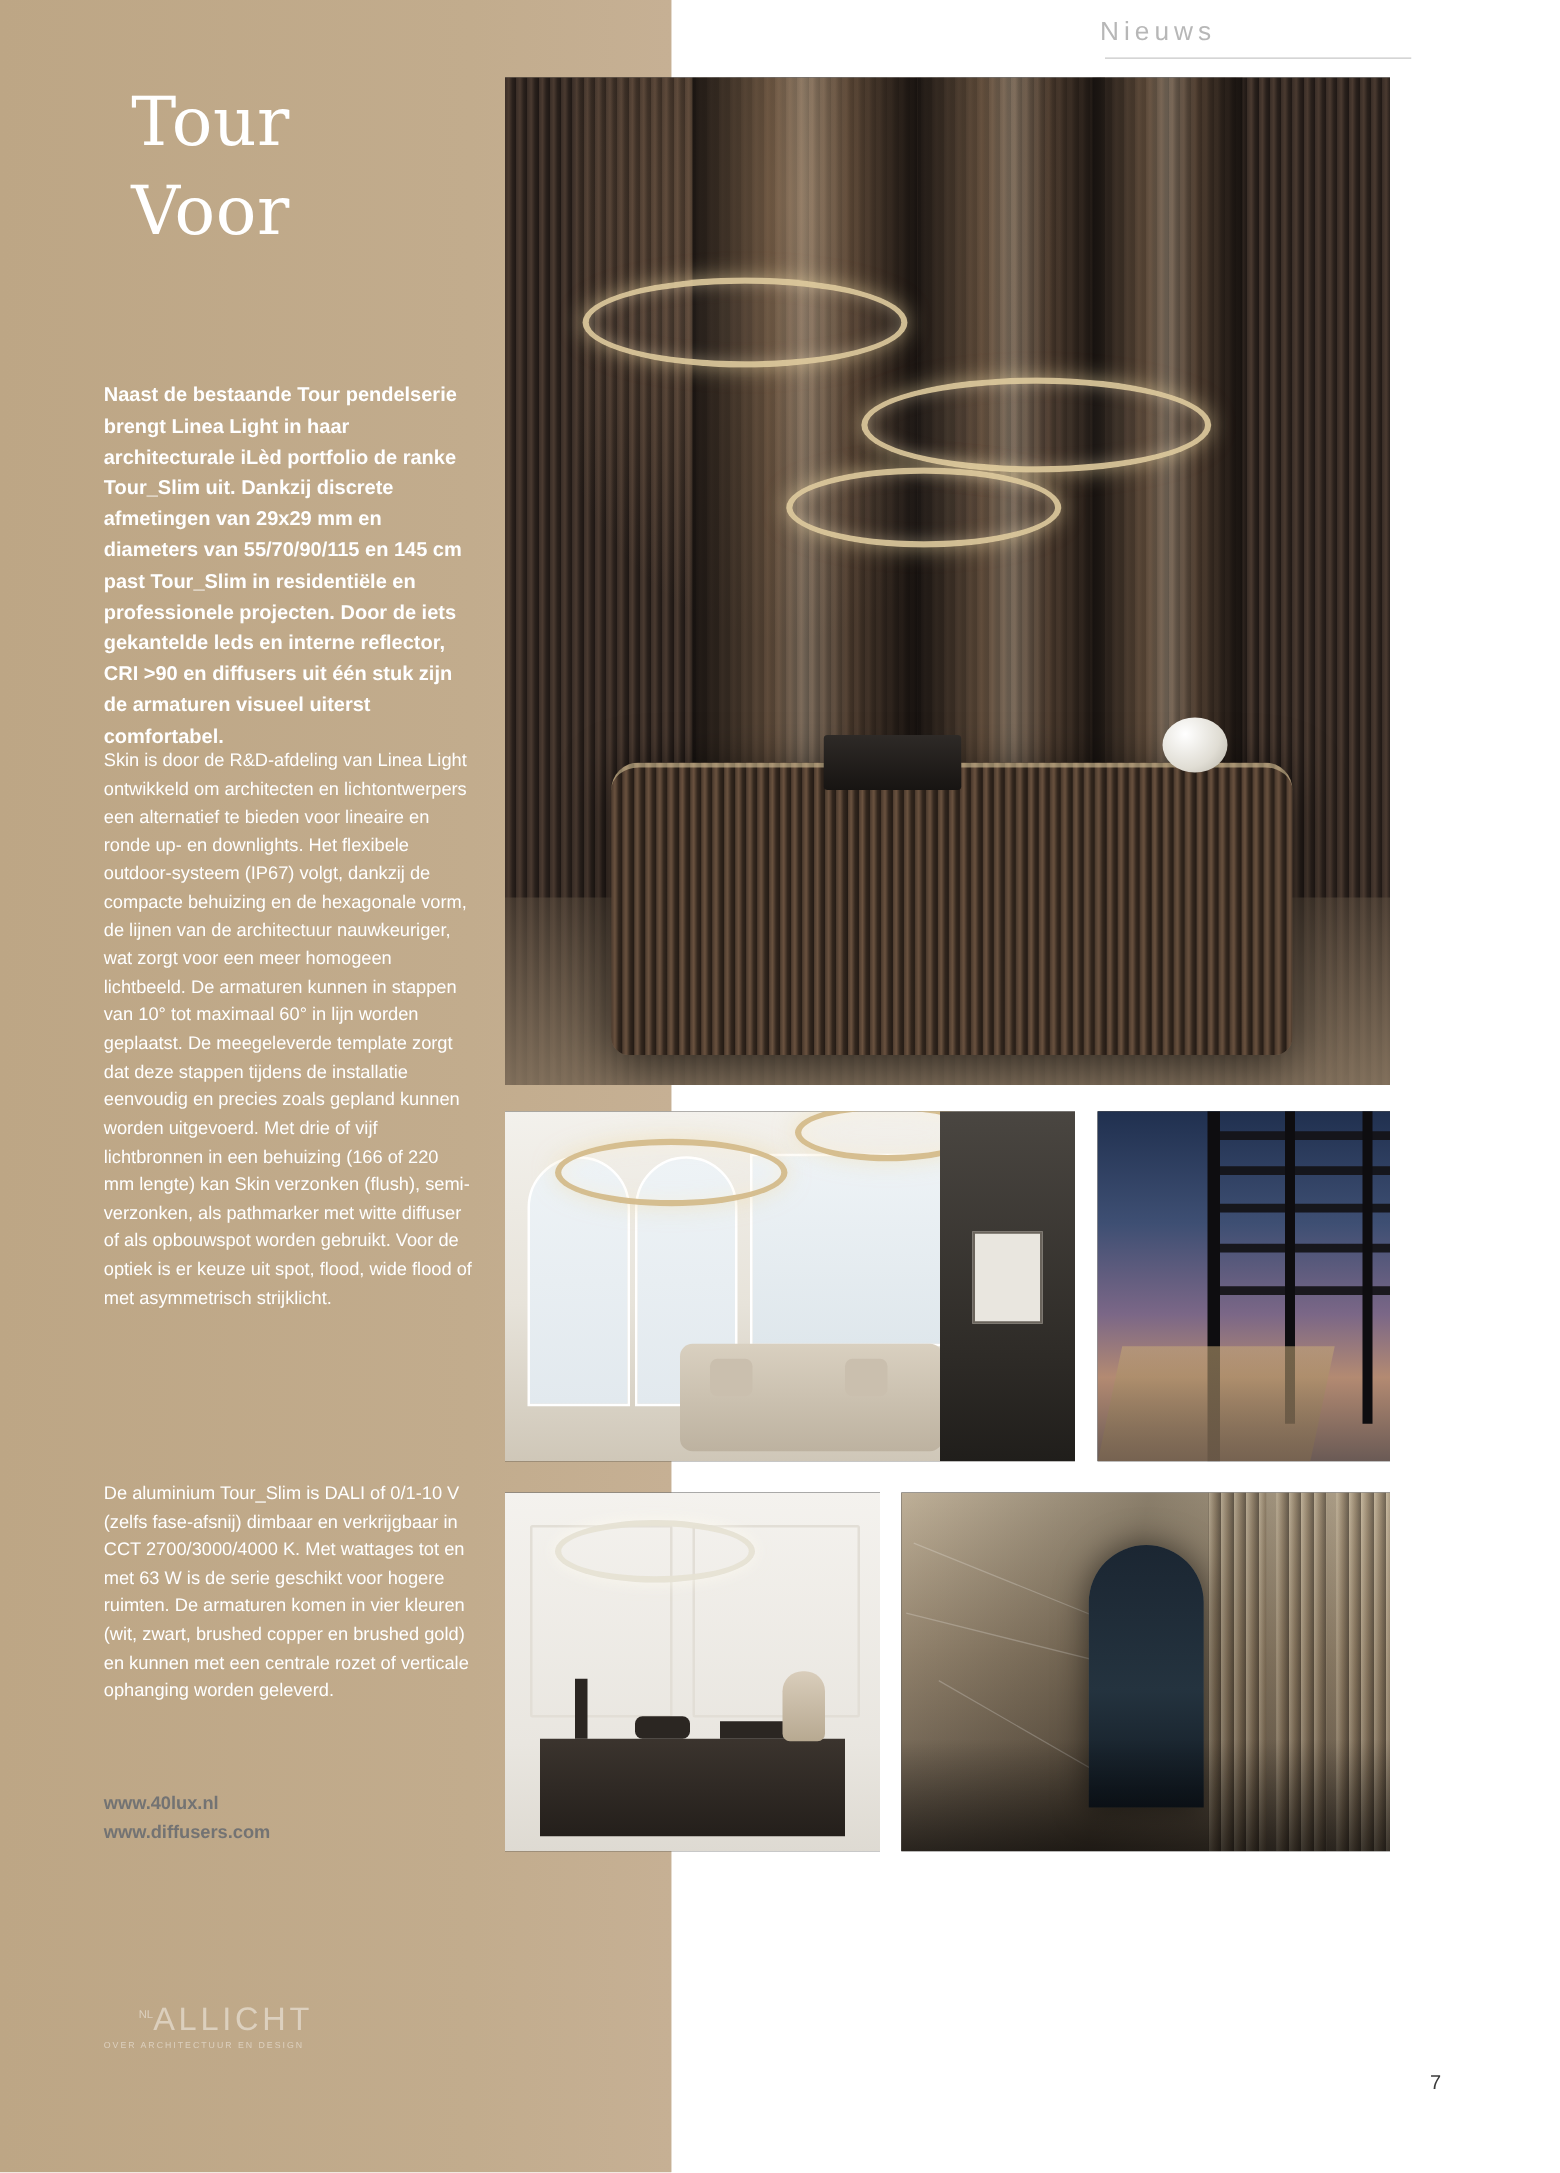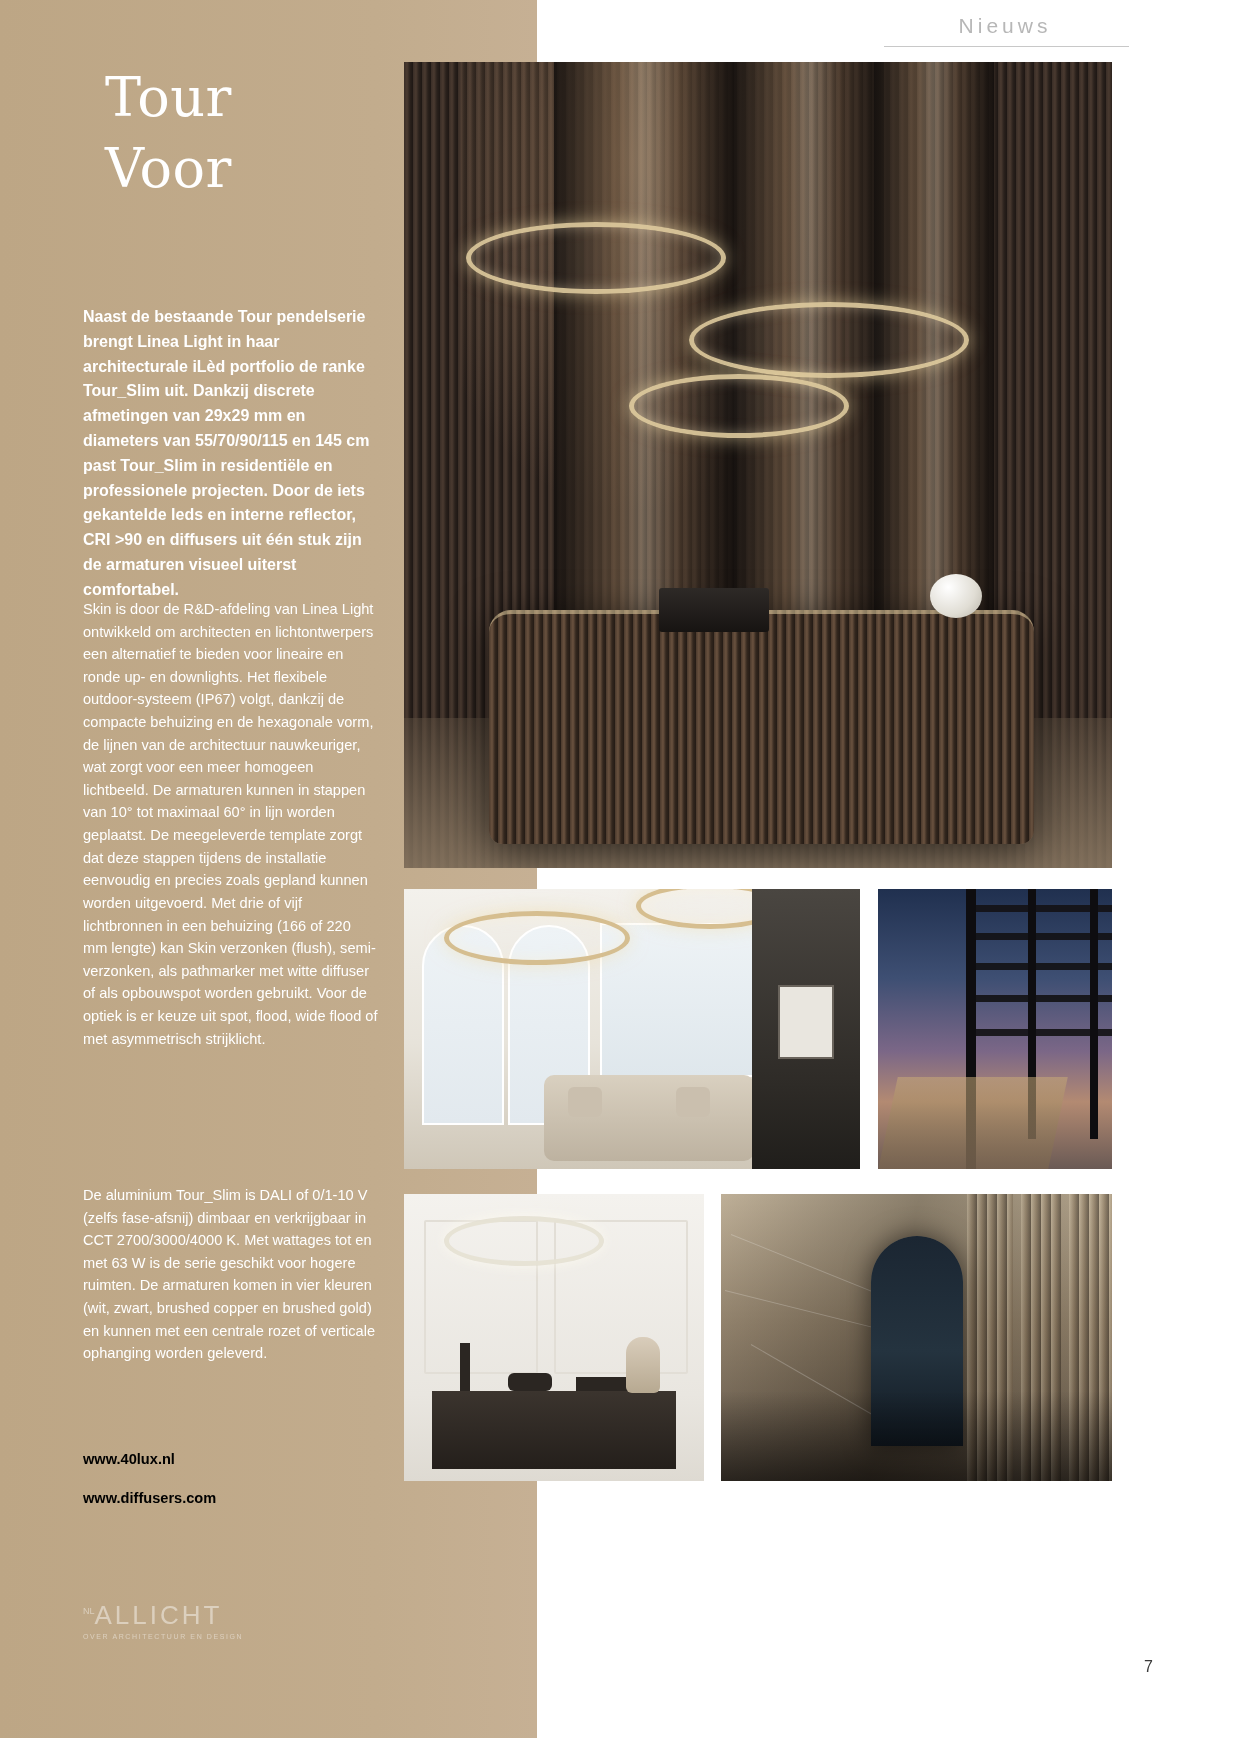--- a/index.html
+++ b/index.html
@@ -33,21 +33,21 @@
     width: 537px;
     height: 1738px;
     background: linear-gradient(to right, #bda685 0%, #c2ac8d 70%, #c6b094 100%);
   }
   
   .header {
     position: absolute;
     top: 14px;
     left: 880px;
     width: 250px;
-    text-align: center;
+    text-align: left;
   }
   .header-title {
     font-size: 21px;
     letter-spacing: 4px;
     color: #b7b7b7;
     font-family: "Liberation Sans", sans-serif;
     font-weight: 400;
   }
   .header-rule {
     position: absolute;
@@ -106,43 +106,43 @@
     position: absolute;
     left: 83px;
     top: 1432px;
     width: 300px;
     font-size: 14.6px;
     line-height: 1.55;
     font-weight: bold;
     color: #ffffff;
   }
   .links a {
-    color: #000000;
+    color: #737373;
     text-decoration: none;
     display: block;
-    margin-top: 16px;
   }
   
   .footer-logo {
     position: absolute;
     left: 83px;
     top: 1600px;
     width: 200px;
     color: rgba(255,255,255,0.45);
     font-family: "Liberation Sans", sans-serif;
   }
   .footer-logo .mark {
     font-size: 26px;
     letter-spacing: 3px;
     font-weight: 400;
   }
   .footer-logo .mark .tiny {
     font-size: 9px;
     letter-spacing: 0;
     vertical-align: super;
+    margin-left: 28px;
   }
   .footer-logo .sub {
     font-size: 7px;
     letter-spacing: 1.6px;
     margin-top: 2px;
   }
   .page-number {
     position: absolute;
     right: 95px;
     bottom: 62px;

